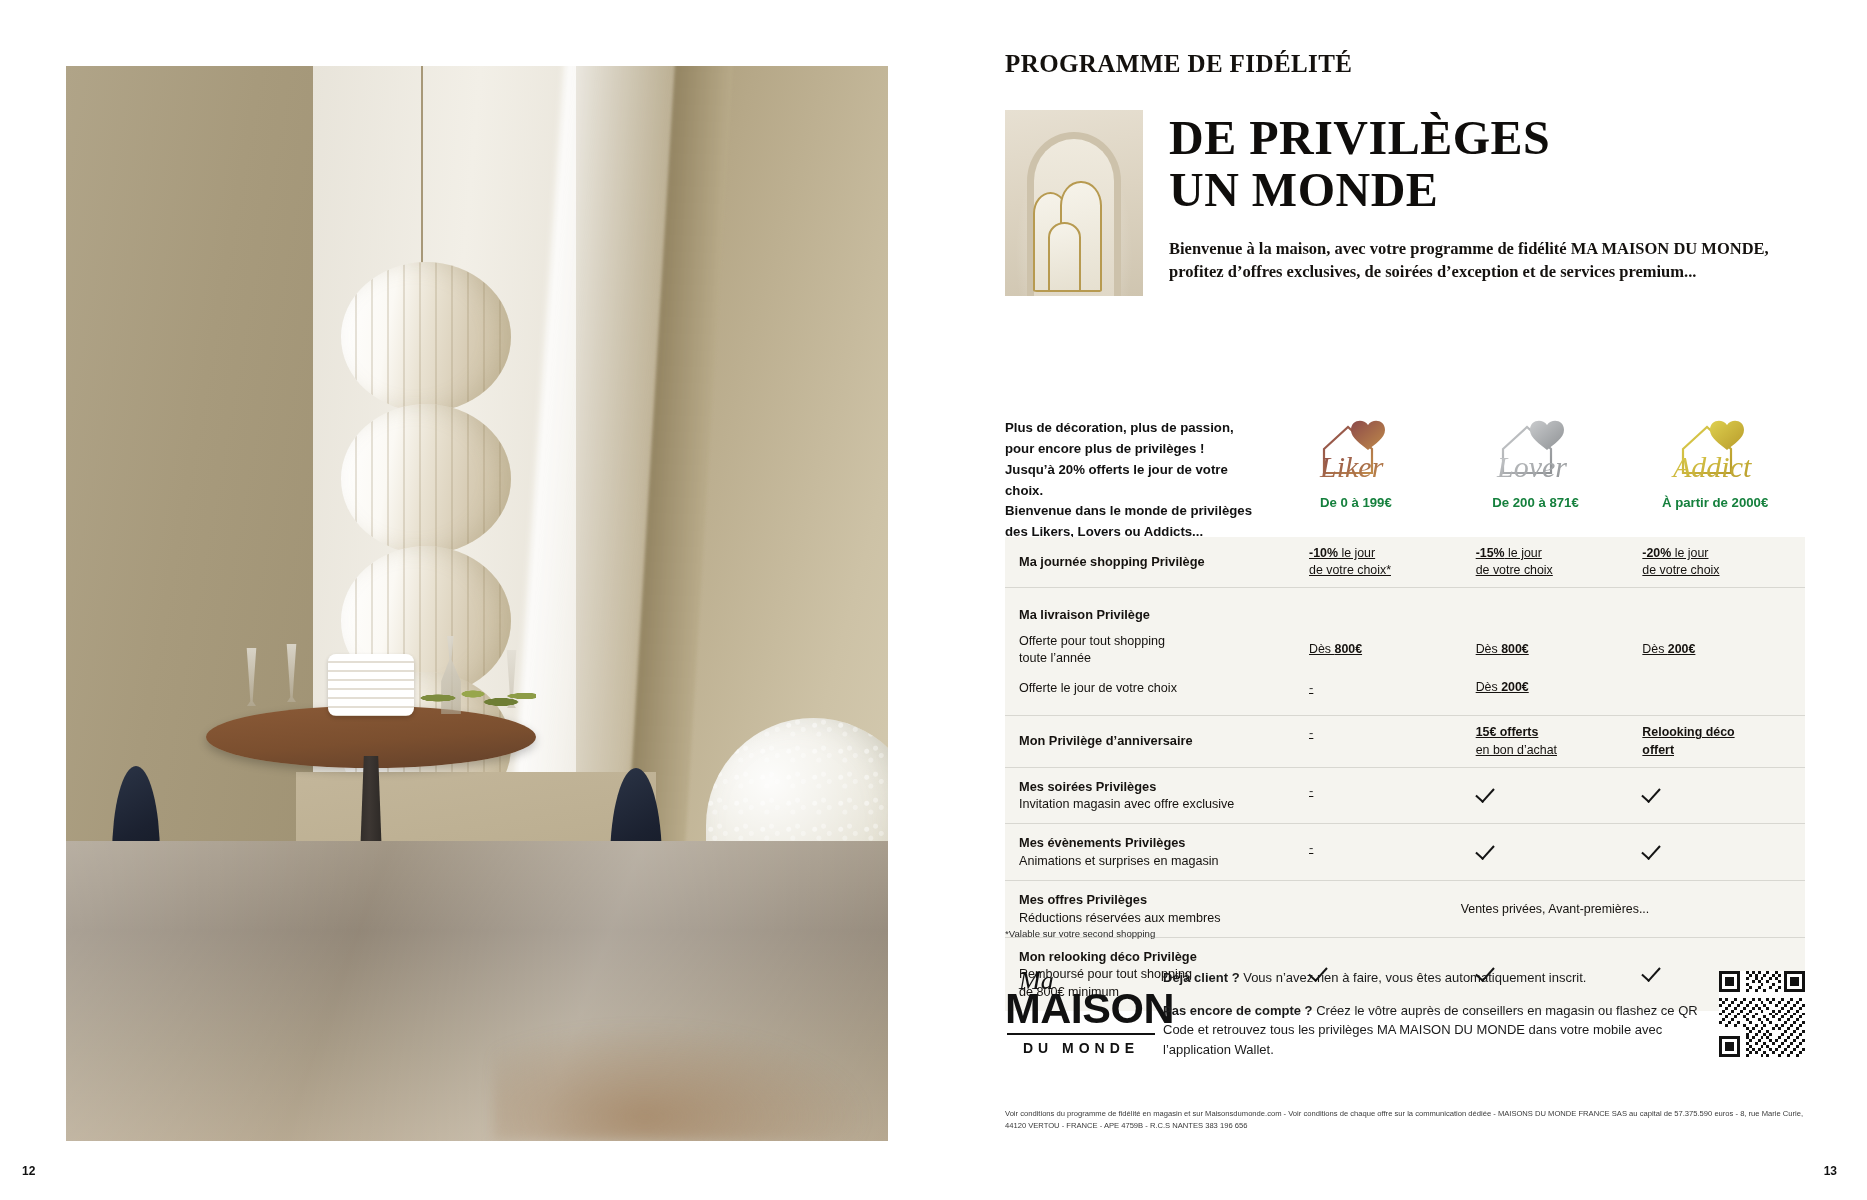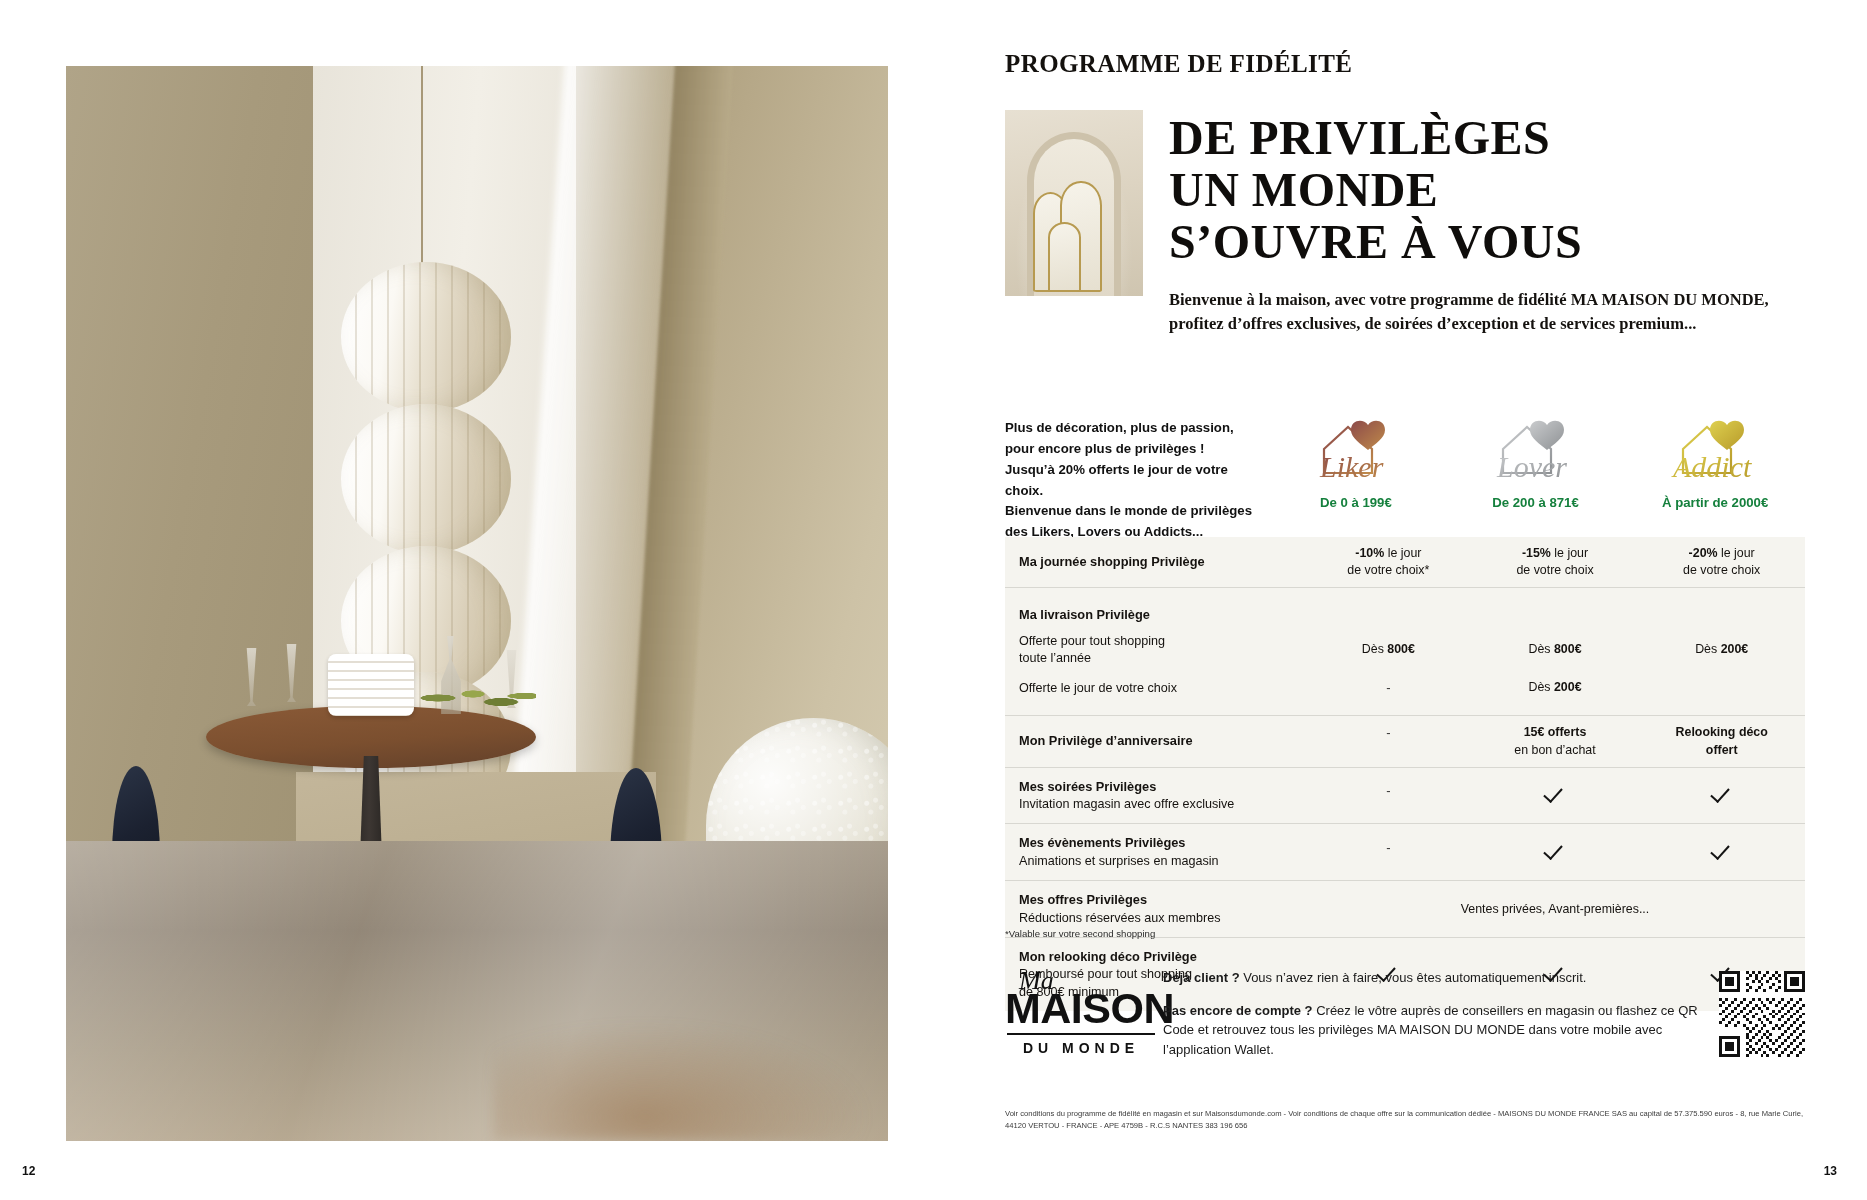--- a/index.html
+++ b/index.html
@@ -365,25 +365,25 @@
     padding: 10px 12px 10px 14px;
     font-size: 12.6px;
     line-height: 1.38;
     color: #15120f;
   }
   .cmp-label b { font-weight: bold; font-size: 12.8px; }
   .cmp-label .sub { font-weight: normal; }
   .cmp-cells { flex: 1; display: flex; }
   .cmp-cell {
     flex: 1;
-    text-align: center;
     font-size: 12.4px;
     line-height: 1.38;
     color: #15120f;
     padding: 8px 4px;
+    text-decoration: underline;
   }
   .cmp-cell b { font-weight: bold; }
   .cmp-span {
     flex: 1;
     text-align: center;
     font-size: 12.4px;
     color: #15120f;
     padding: 8px 4px;
   }
   .check {
@@ -557,21 +557,20 @@
       <div class="hero-photo">
         <div class="arch-outer"></div>
         <div class="mirror m1"></div>
         <div class="mirror m2"></div>
         <div class="mirror m3"></div>
       </div>
       <div class="hero-text">
         <div class="hero-title">
           <div>DE PRIVILÈGES</div>
           <div>UN MONDE</div>
-          <div>S’OUVRE À VOUS</div>
         </div>
         <div class="hero-sub">
           <div>Bienvenue à la maison, avec votre programme de fidélité MA MAISON DU MONDE,</div>
           <div>profitez d’offres exclusives, de soirées d’exception et de services premium...</div>
         </div>
       </div>
     </div>
 
     <div class="tiers-row">
       <div class="tier-intro">

